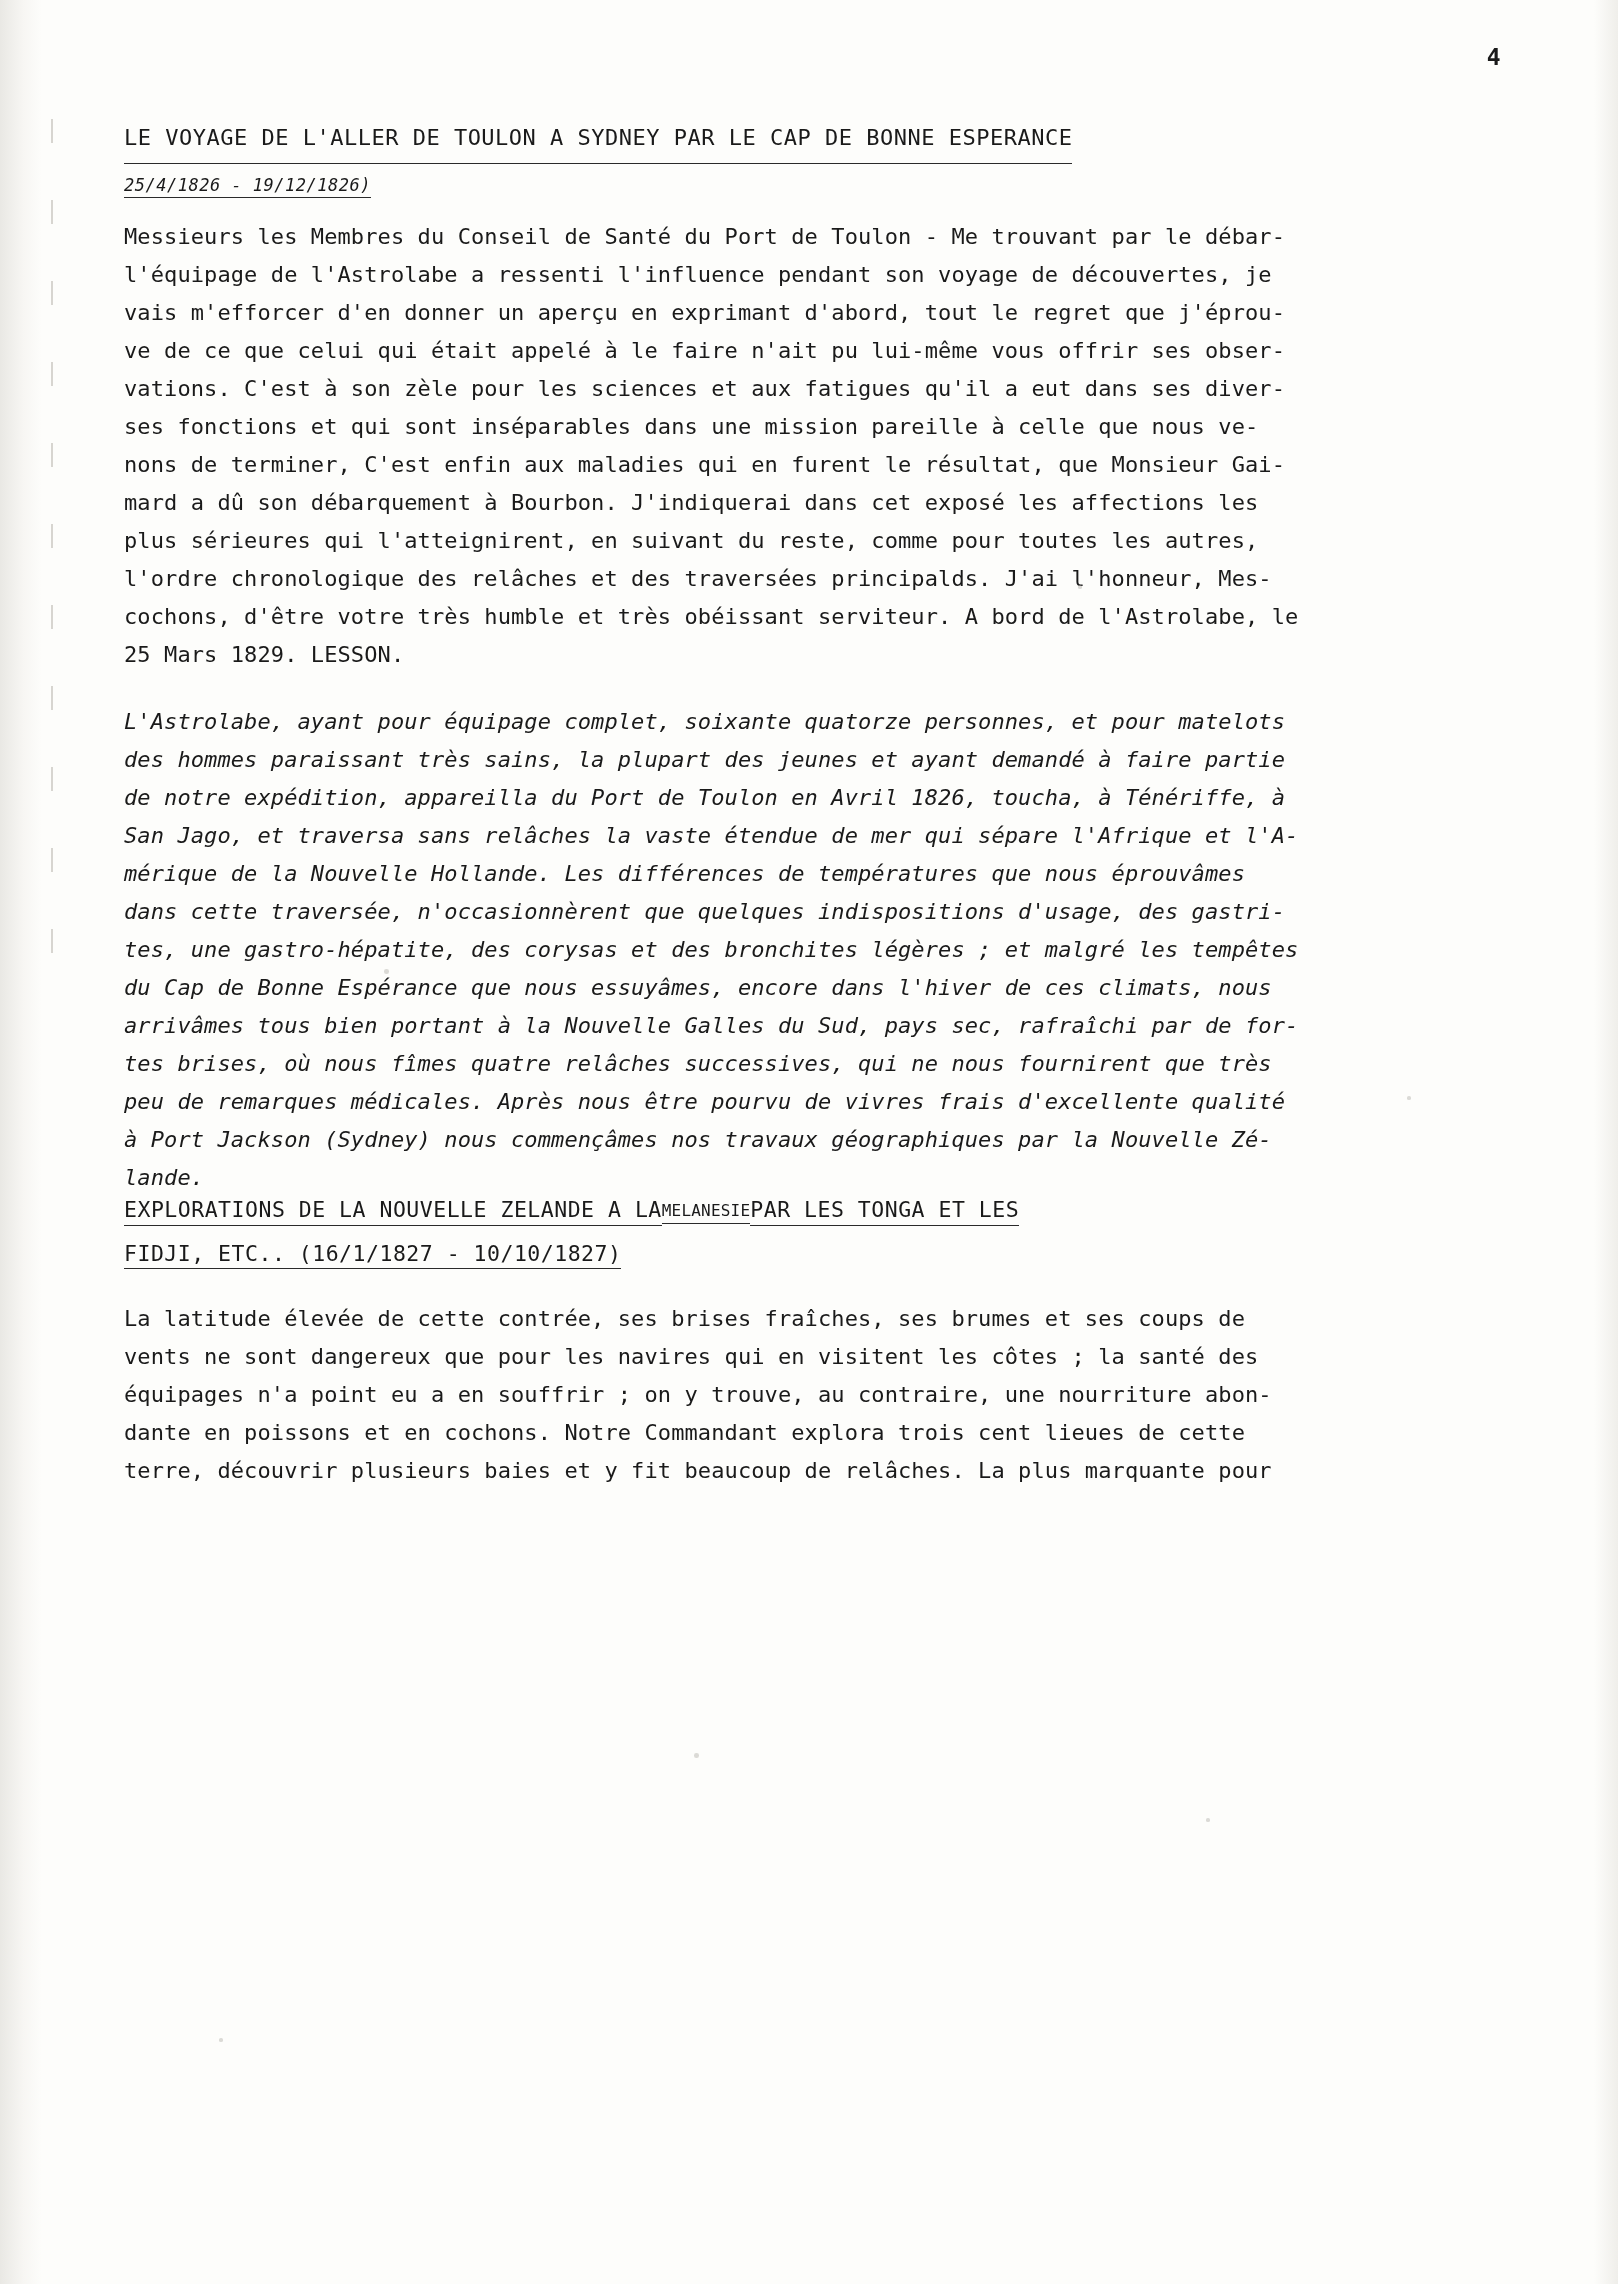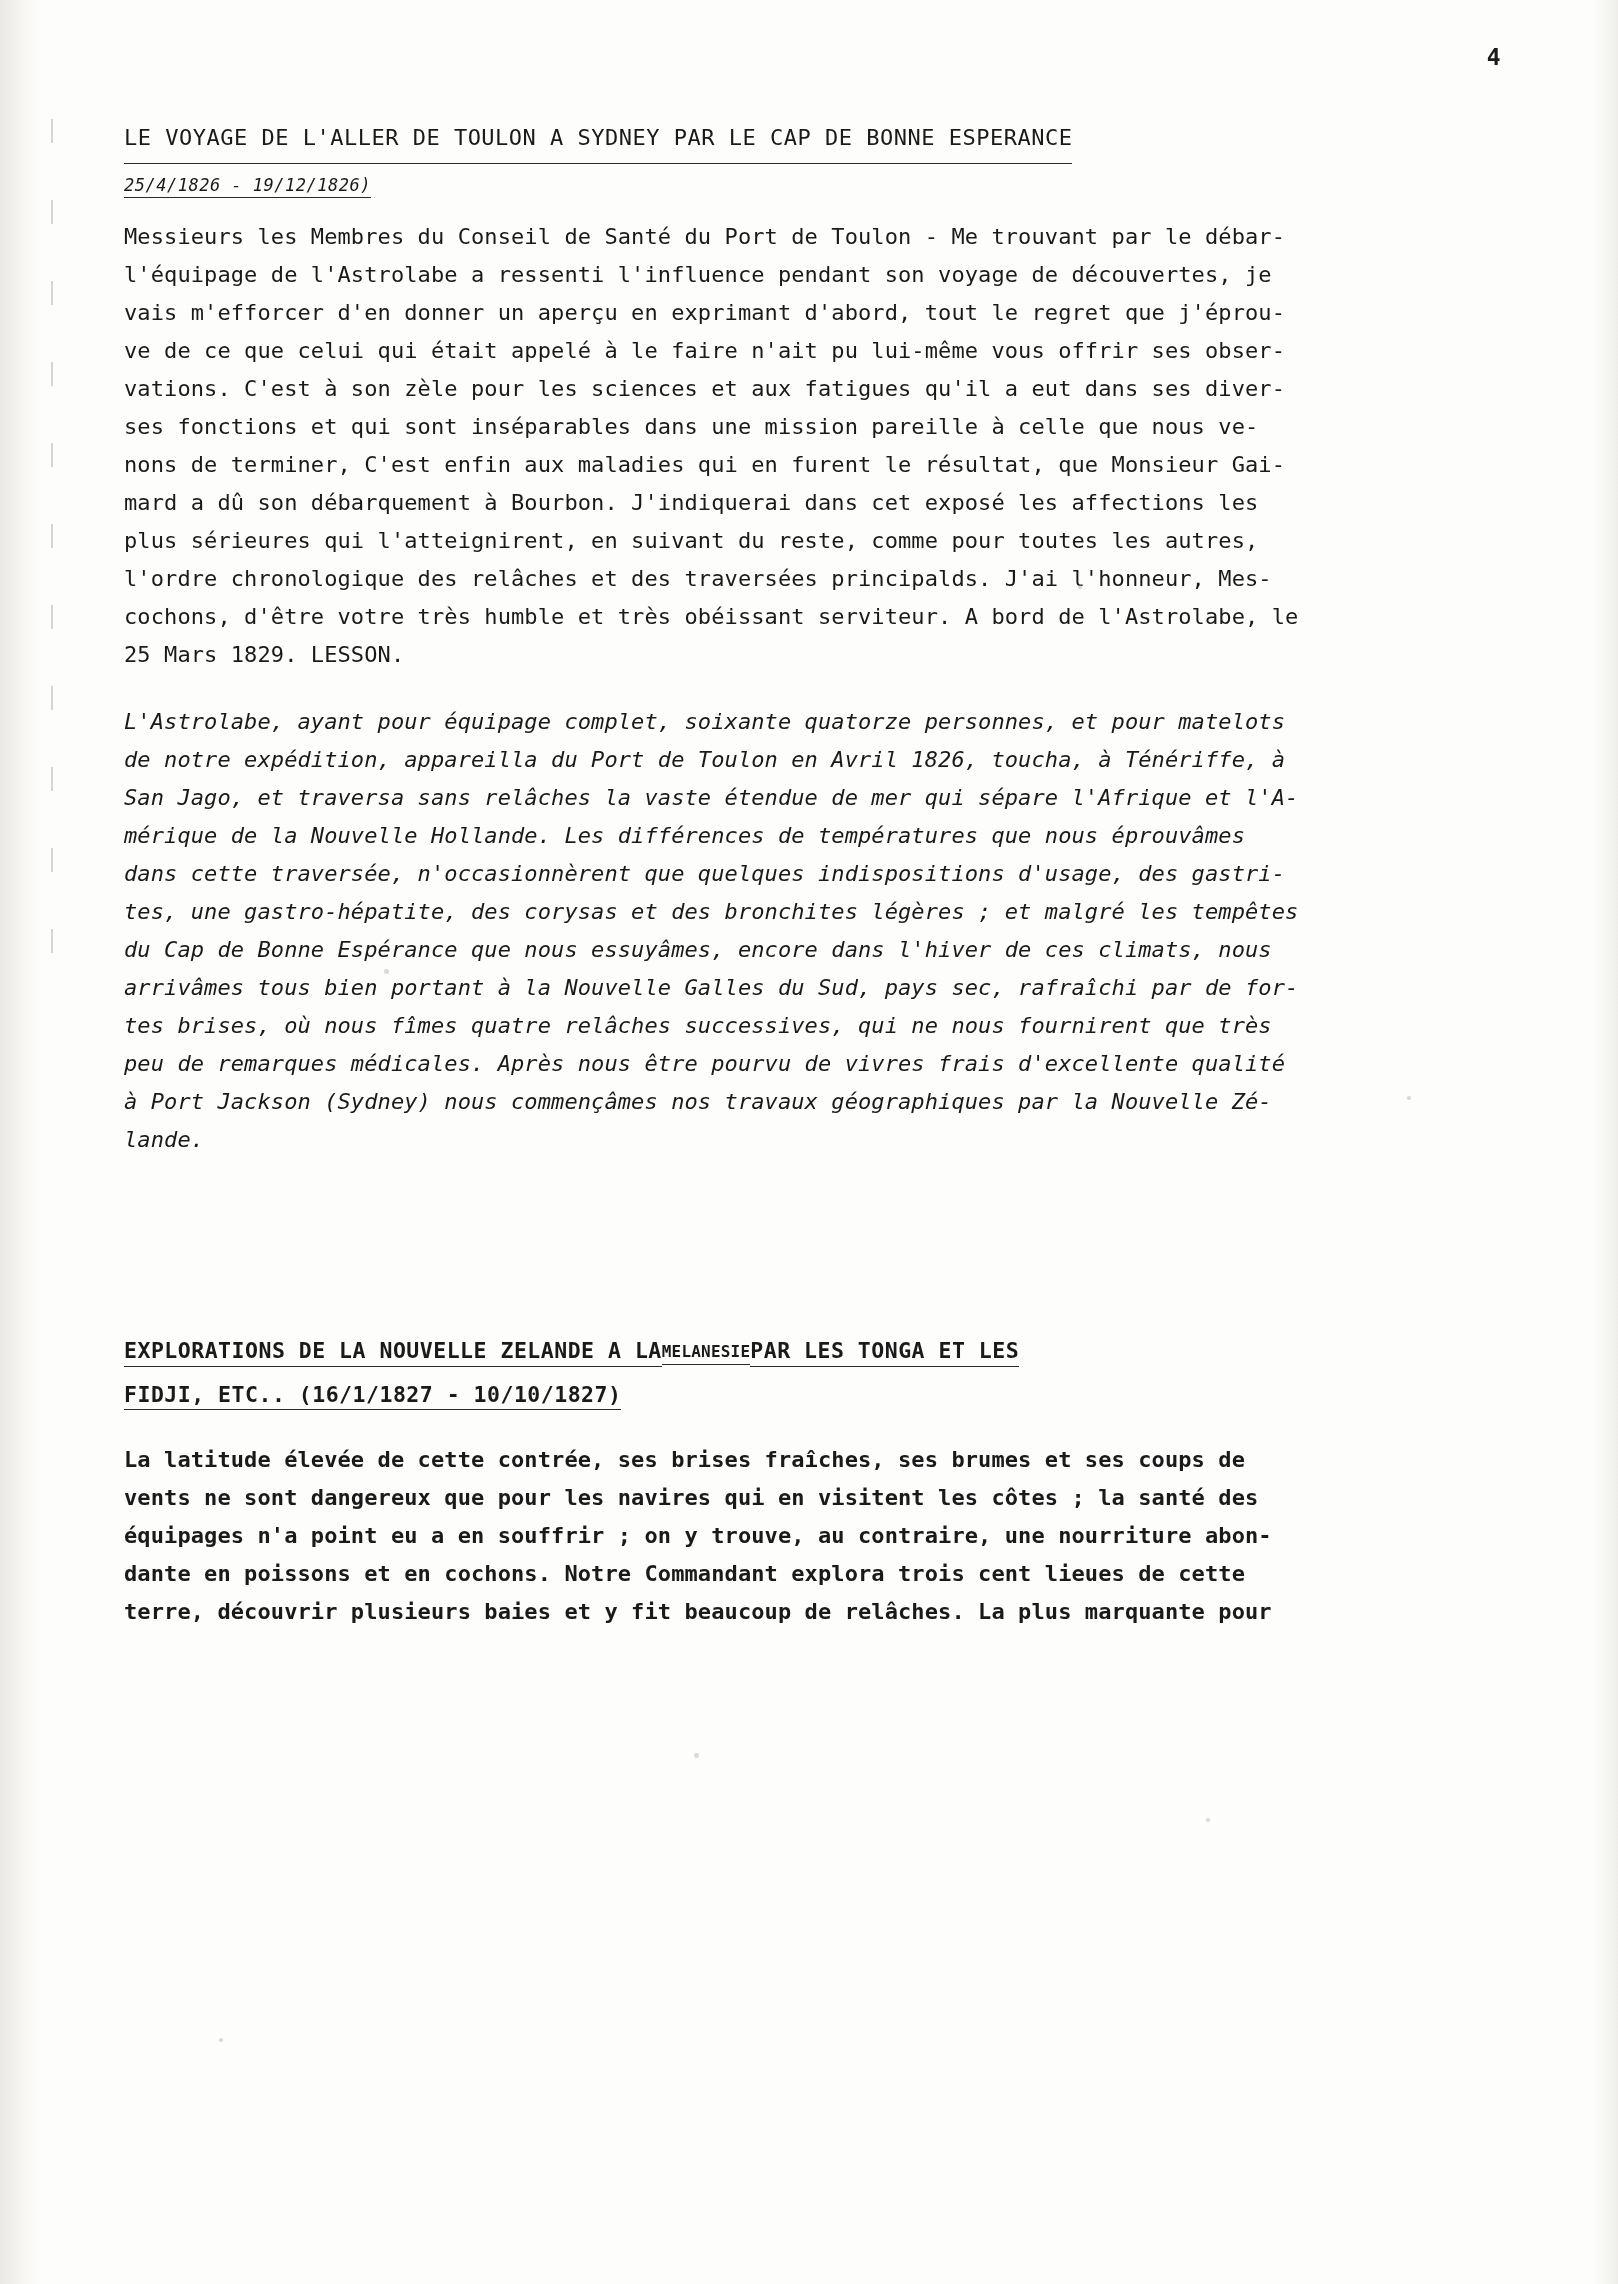--- a/index.html
+++ b/index.html
@@ -94,22 +94,20 @@
     line-height: 38px;
     letter-spacing: 0.1px;
     text-align: left;
   }
   .para div {
     white-space: pre;
   }
   .p-body-1 { margin-top: 20px; }
   .p-body-2 { margin-top: 29px; font-style: italic; }
   .section2 {
-    margin-top: 179px;
-    font-weight: bold;
   }
   .heading2 {
     font-size: 21.5px;
     letter-spacing: 0.5px;
     white-space: nowrap;
   }
   .heading2 .u {
     border-bottom: 1.5px solid #2a2a2a;
     padding-bottom: 2.7px;
     display: inline-block;
@@ -179,20 +177,21 @@
       <div>nons de terminer, C'est enfin aux maladies qui en furent le résultat, que Monsieur Gai-</div>
       <div>mard a dû son débarquement à Bourbon. J'indiquerai dans cet exposé les affections les</div>
       <div>plus sérieures qui l'atteignirent, en suivant du reste, comme pour toutes les autres,</div>
       <div>l'ordre chronologique des relâches et des traversées principalds. J'ai l'honneur, Mes-</div>
       <div>cochons, d'être votre très humble et très obéissant serviteur. A bord de l'Astrolabe, le</div>
       <div>25 Mars 1829. LESSON.</div>
     </div>
 
     <div class="para p-body-2">
       <div>L'Astrolabe, ayant pour équipage complet, soixante quatorze personnes, et pour matelots</div>
+      <div>des hommes paraissant très sains, la plupart des jeunes et ayant demandé à faire partie</div>
       <div>de notre expédition, appareilla du Port de Toulon en Avril 1826, toucha, à Ténériffe, à</div>
       <div>San Jago, et traversa sans relâches la vaste étendue de mer qui sépare l'Afrique et l'A-</div>
       <div>mérique de la Nouvelle Hollande. Les différences de températures que nous éprouvâmes</div>
       <div>dans cette traversée, n'occasionnèrent que quelques indispositions d'usage, des gastri-</div>
       <div>tes, une gastro-hépatite, des corysas et des bronchites légères ; et malgré les tempêtes</div>
       <div>du Cap de Bonne Espérance que nous essuyâmes, encore dans l'hiver de ces climats, nous</div>
       <div>arrivâmes tous bien portant à la Nouvelle Galles du Sud, pays sec, rafraîchi par de for-</div>
       <div>tes brises, où nous fîmes quatre relâches successives, qui ne nous fournirent que très</div>
       <div>peu de remarques médicales. Après nous être pourvu de vivres frais d'excellente qualité</div>
       <div>à Port Jackson (Sydney) nous commençâmes nos travaux géographiques par la Nouvelle Zé-</div>

